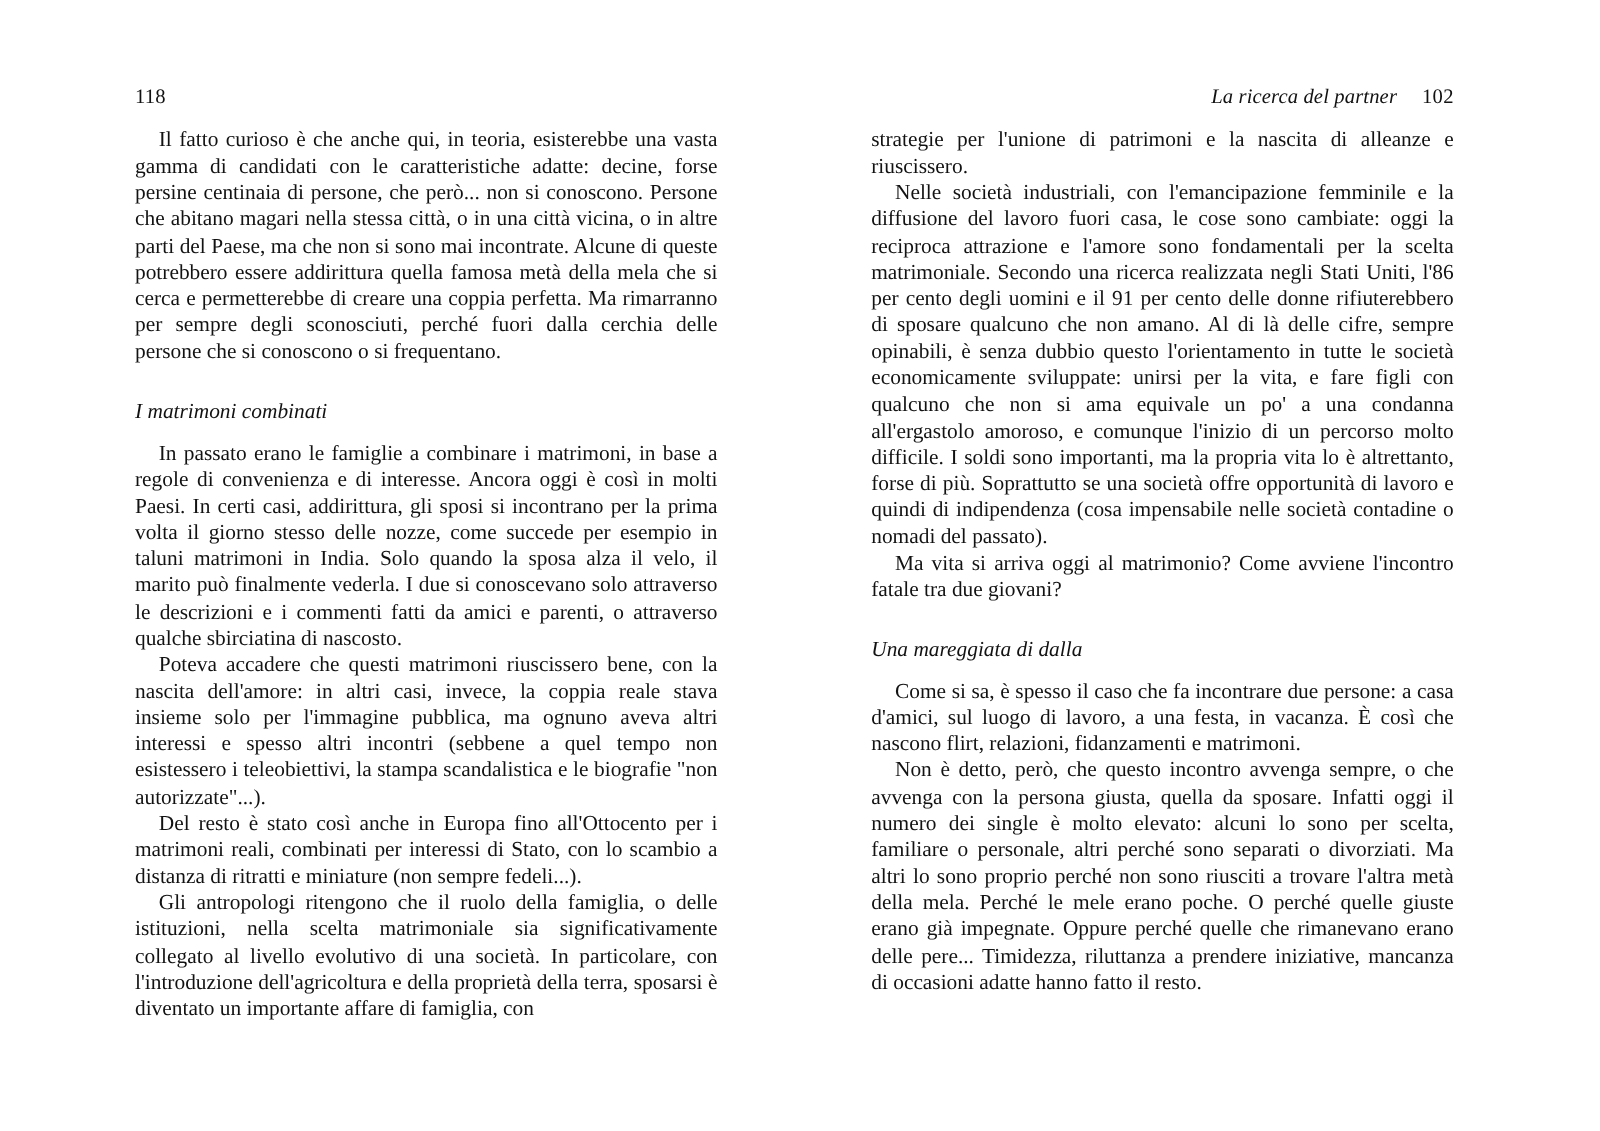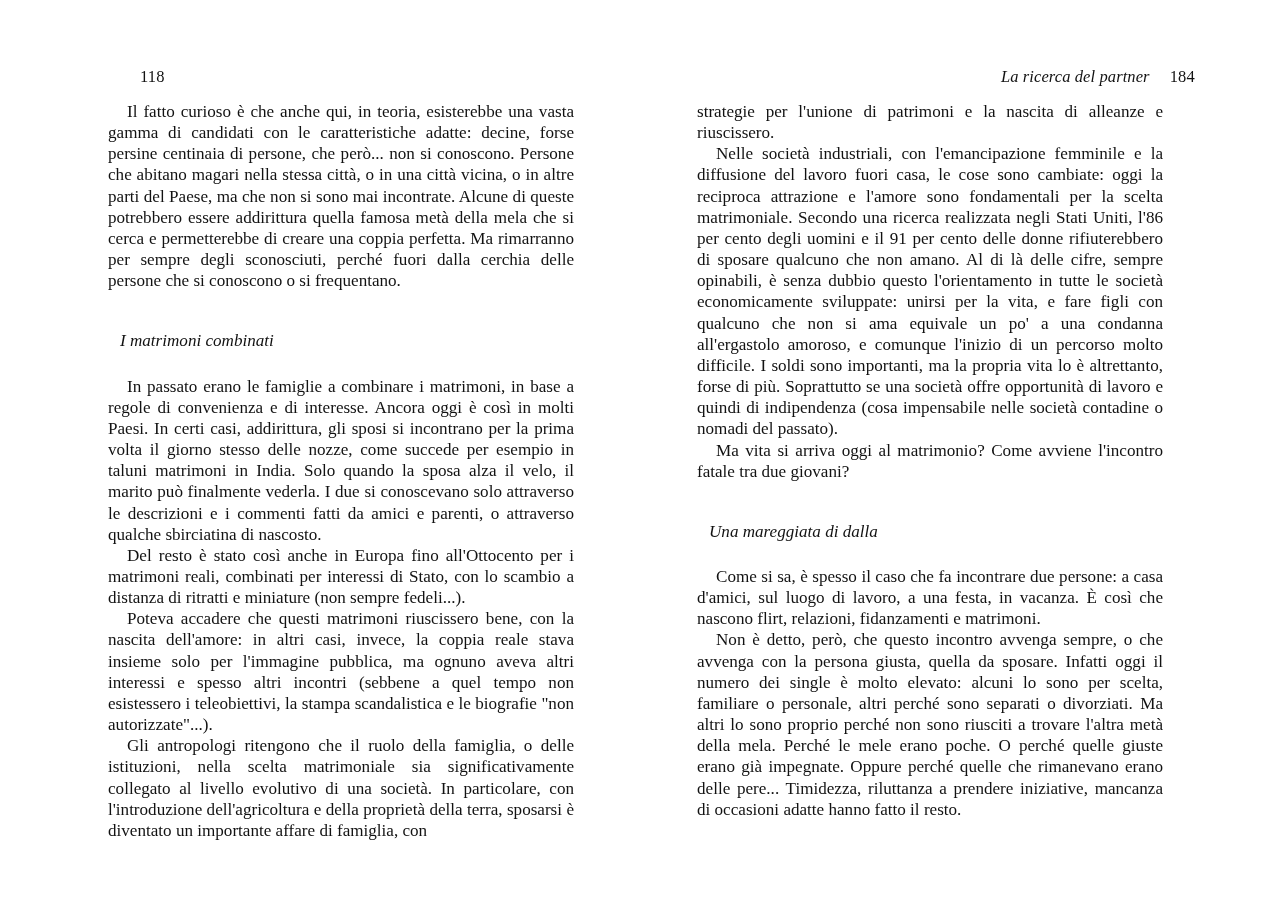--- a/index.html
+++ b/index.html
@@ -22,21 +22,20 @@
     width: 1280px;
     height: 905px;
   }
   
   .header-row {
     position: absolute;
     top: 66px;
     left: 108px;
     width: 1055px;
     height: 22px;
-    margin-left: 32px;
   }
   .folio-left {
     position: absolute;
     left: 0;
     top: 0;
     font-size: 16.5px;
     line-height: 22px;
     letter-spacing: 0.2px;
   }
   .runhead-right {
@@ -74,57 +73,57 @@
     text-align: justify;
     text-justify: inter-word;
     text-indent: 19px;
     hyphens: none;
     -webkit-hyphens: none;
   }
   .para.no-indent { text-indent: 0; }
   .para.last-line-natural { text-align-last: left; }
 
   .subhead {
-    margin: 12px;
+    margin: 0;
     font-style: italic;
     font-size: 17.1px;
     line-height: 21.15px;
     font-weight: normal;
     text-align: left;
   }
   .gap-before-subhead { height: 27px; }
   .gap-after-subhead  { height: 12px; }
 </style>
 </head>
 <body>
 
 <div class="spread">
 
   <div class="header-row">
     <div class="folio-left">118</div>
     <div class="runhead-right">
       <span class="runhead-title">La ricerca del partner</span>
-      <span class="folio-right">184</span>
+      <span class="folio-right">102</span>
     </div>
   </div>
 
   <div class="page page-left">
 
 
     <p class="para last-line-natural">Il fatto curioso è che anche qui, in teoria, esisterebbe una vasta gamma di candidati con le caratteristiche adatte: decine, forse persine centinaia di persone, che però... non si conoscono. Persone che abitano magari nella stessa città, o in una città vicina, o in altre parti del Paese, ma che non si sono mai incontrate. Alcune di queste potrebbero essere addirittura quella famosa metà della mela che si cerca e permetterebbe di creare una coppia perfetta. Ma rimarranno per sempre degli sconosciuti, perché fuori dalla cerchia delle persone che si conoscono o si frequentano.</p>
 
     <div class="gap-before-subhead"></div>
     <h2 class="subhead">I matrimoni combinati</h2>
     <div class="gap-after-subhead"></div>
 
     <p class="para last-line-natural">In passato erano le famiglie a combinare i matrimoni, in base a regole di convenienza e di interesse. Ancora oggi è così in molti Paesi. In certi casi, addirittura, gli sposi si incontrano per la prima volta il giorno stesso delle nozze, come succede per esempio in taluni matrimoni in India. Solo quando la sposa alza il velo, il marito può finalmente vederla. I due si conoscevano solo attraverso le descrizioni e i commenti fatti da amici e parenti, o attraverso qualche sbirciatina di nascosto.</p>
 
+    <p class="para last-line-natural">Poteva accadere che questi matrimoni riuscissero bene, con la nascita dell'amore: in altri casi, invece, la coppia reale stava insieme solo per l'immagine pubblica, ma ognuno aveva altri interessi e spesso altri incontri (sebbene a quel tempo non esistessero i teleobiettivi, la stampa scandalistica e le biografie "non autorizzate"...).</p>
+
     <p class="para last-line-natural">Del resto è stato così anche in Europa fino all'Ottocento per i matrimoni reali, combinati per interessi di Stato, con lo scambio a distanza di ritratti e miniature (non sempre fedeli...).</p>
-
-    <p class="para last-line-natural">Poteva accadere che questi matrimoni riuscissero bene, con la nascita dell'amore: in altri casi, invece, la coppia reale stava insieme solo per l'immagine pubblica, ma ognuno aveva altri interessi e spesso altri incontri (sebbene a quel tempo non esistessero i teleobiettivi, la stampa scandalistica e le biografie "non autorizzate"...).</p>
 
     <p class="para last-line-natural">Gli antropologi ritengono che il ruolo della famiglia, o delle istituzioni, nella scelta matrimoniale sia significativamente collegato al livello evolutivo di una società. In particolare, con l'introduzione dell'agricoltura e della proprietà della terra, sposarsi è diventato un importante affare di famiglia, con</p>
   </div>
 
   <div class="page page-right">
 
     <p class="para no-indent last-line-natural">strategie per l'unione di patrimoni e la nascita di alleanze e riuscissero.</p>
 
 
     <p class="para last-line-natural">Nelle società industriali, con l'emancipazione femminile e la diffusione del lavoro fuori casa, le cose sono cambiate: oggi la reciproca attrazione e l'amore sono fondamentali per la scelta matrimoniale. Secondo una ricerca realizzata negli Stati Uniti, l'86 per cento degli uomini e il 91 per cento delle donne rifiuterebbero di sposare qualcuno che non amano. Al di là delle cifre, sempre opinabili, è senza dubbio questo l'orientamento in tutte le società economicamente sviluppate: unirsi per la vita, e fare figli con qualcuno che non si ama equivale un po' a una condanna all'ergastolo amoroso, e comunque l'inizio di un percorso molto difficile. I soldi sono importanti, ma la propria vita lo è altrettanto, forse di più. Soprattutto se una società offre opportunità di lavoro e quindi di indipendenza (cosa impensabile nelle società contadine o nomadi del passato).</p>

